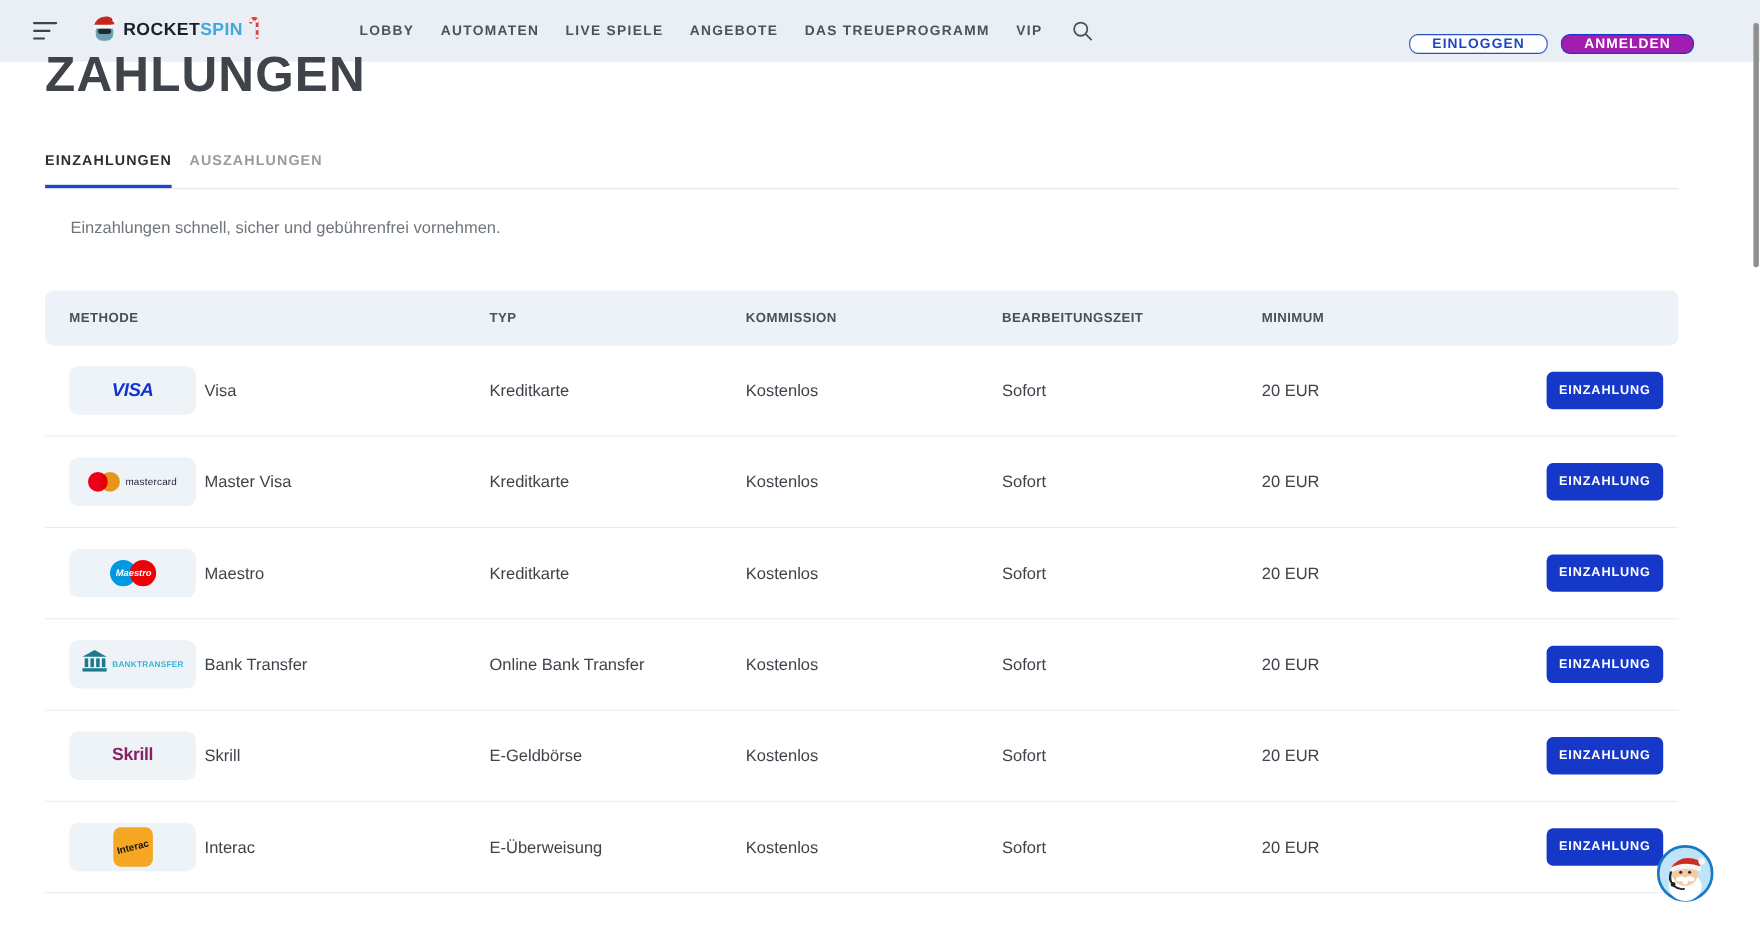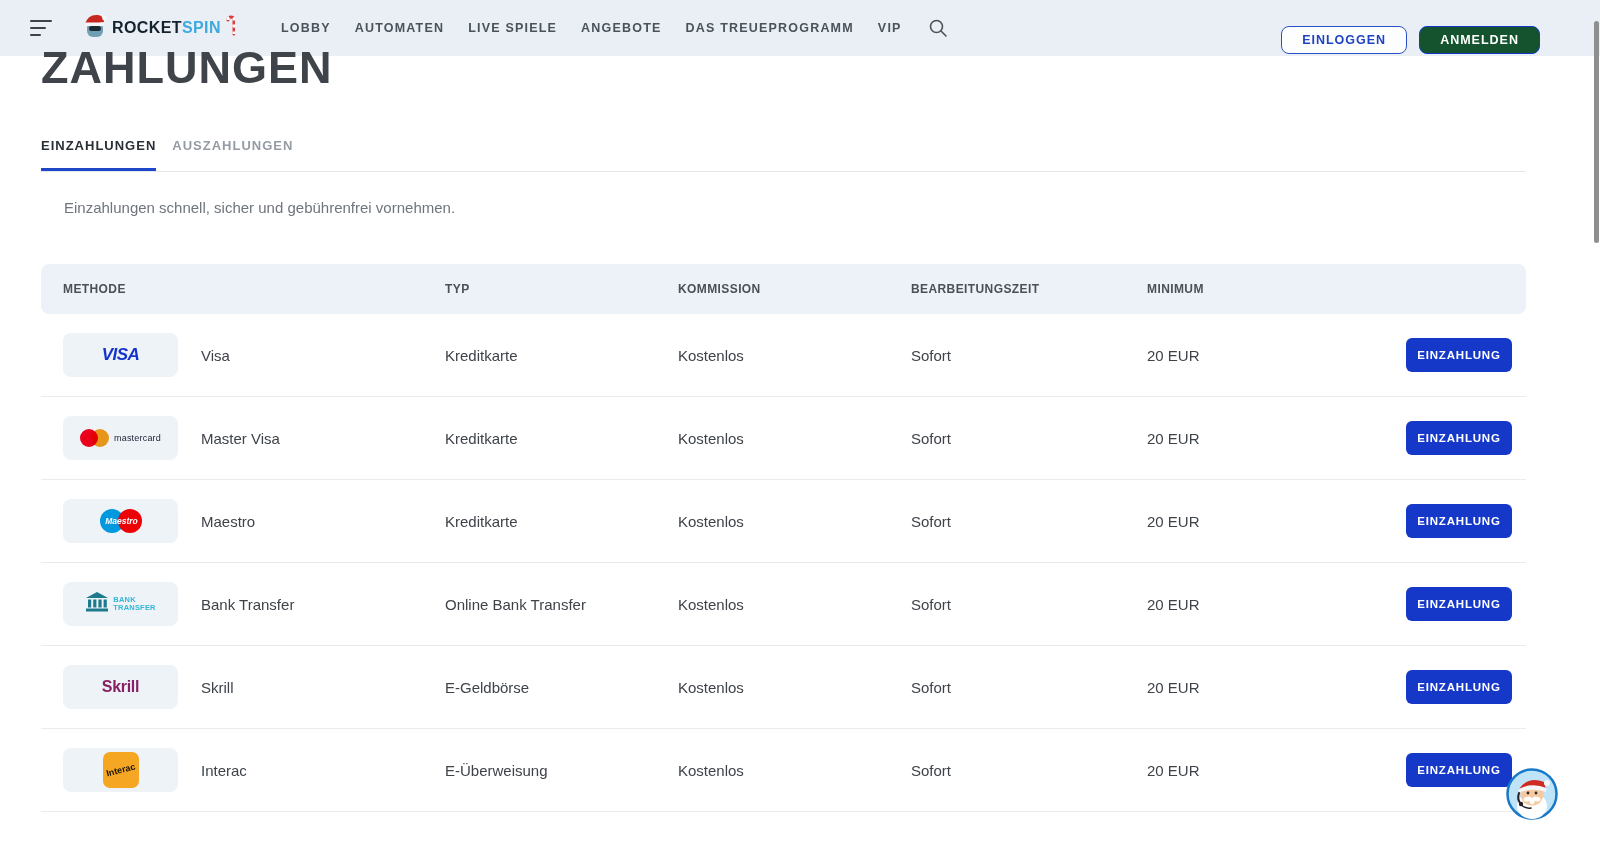--- a/index.html
+++ b/index.html
@@ -13,32 +13,32 @@
     justify-content:space-between; cursor:pointer; margin-right:28px; }
   .burger i { display:block; height:2px; background:#3c434b; border-radius:1px; }
   .burger i:nth-child(1){ width:22px; }
   .burger i:nth-child(2){ width:16px; }
   .burger i:nth-child(3){ width:11px; }
 
   .logo { display:flex; align-items:center; gap:4px; margin-right:46px; cursor:pointer; }
   .logo .word { font-weight:800; font-size:16px; letter-spacing:.4px; color:#14222e; }
   .logo .word .accent { color:#3da9e0; }
 
-  nav { display:flex; align-items:center; gap:24px; }
+  nav { display:flex; align-items:center; gap:24px;margin-left:46px; }
   nav .nav-item { font-size:12.5px; font-weight:700; letter-spacing:1.2px;
     color:#4a525a; cursor:pointer; white-space:nowrap; }
 
   .search-btn { margin-left:26px; cursor:pointer; display:flex; align-items:center; }
 
   .auth { margin-left:auto; display:flex; gap:12px; }
-  .btn { height:28px; border-radius:8px; font-family:"Liberation Sans",sans-serif;
+  .btn { height:18px; border-radius:8px; font-family:"Liberation Sans",sans-serif;
     font-size:12.5px; font-weight:800; letter-spacing:1px; cursor:pointer;
     padding:0 20px;margin-top:24px; }
   .btn-outline { background:#fdfefe; border:1px solid #2a50c8; color:#1e44c4; }
-  .btn-solid { background:#14532d; border:1px solid #1538c9; color:#fff; }
+  .btn-solid { background:#a21caf; border:1px solid #1538c9; color:#fff; }
 
   
   .content { position:absolute; top:40px; left:0; width:1600px; }
   h1.page-title { margin:2px 0 0 41px; font-size:45px; font-weight:800;
     letter-spacing:1px; color:#3f434a; }
 
   .tabs { margin:44px 0 0 41px; width:1485px; border-bottom:1px solid #e4e7ea;
     display:flex; gap:16px; }
   .tab { font-size:13px; font-weight:700; letter-spacing:1px; padding:0 0 15px 0;
     cursor:pointer; border-bottom:3px solid transparent; }
@@ -51,21 +51,21 @@
   .table-wrap { margin:48px 0 16px 41px; width:1485px; }
   .thead { height:50px; background:#edf2f8; border-radius:8px; display:grid;
     grid-template-columns:382px 233px 233px 236px 1fr auto; align-items:center;
     padding:0 14px 0 22px; }
   .thead span { font-size:12px; font-weight:700; letter-spacing:.4px; color:#4a5058; }
 
   .trow { height:83px; display:grid;
     grid-template-columns:382px 233px 233px 236px 1fr auto; align-items:center;
     padding:0 14px 0 22px; border-bottom:1px solid #e9ebee; }
   .trow .cell { font-size:15px; color:#3e434a; }
-  .method-cell { display:flex; align-items:center; gap:23px; }
+  .method-cell { display:flex; align-items:center; gap:8px; }
   .tile { width:115px; height:44px; background:#eef3f8; border-radius:8px;
     display:flex; align-items:center; justify-content:center; overflow:hidden; }
   .method-name { font-size:15px; color:#3e434a; }
 
   .row-btn { width:106px; height:34px; border-radius:6px; background:#1538c9;
     border:none; color:#fff; font-family:"Liberation Sans",sans-serif;
     font-size:11.5px; font-weight:800; letter-spacing:.8px; cursor:pointer; }
 
   
   .visa-text { font-style:italic; font-weight:800; font-size:17px;
@@ -79,21 +79,21 @@
   .mc-text { font-size:9px; color:#23253a; letter-spacing:.2px; }
 
   .maestro { position:relative; width:42px; height:24px; }
   .maestro i { position:absolute; top:0; width:24px; height:24px; border-radius:50%; }
   .maestro .m-blue { left:0; background:#0099df; }
   .maestro .m-red { left:18px; background:#ed0006; }
   .maestro span { position:absolute; top:7px; left:2px; width:40px; text-align:center;
     font-size:8.5px; font-style:italic; font-weight:700; color:#fff; z-index:2; }
 
   .bank { display:flex; align-items:center; gap:4px; }
-  .bank-txt { display:flex; flex-direction:column; line-height:8px; }
+  .bank-txt { display:flex; flex-direction:row; line-height:8px; }
   .bank-txt b { font-size:7.5px; font-weight:800; color:#33b7d8; letter-spacing:.2px; }
 
   .skrill-text { font-weight:800; font-size:16px; color:#862165; letter-spacing:-.3px; }
 
   .interac { width:36px; height:36px; background:#f5a623; border-radius:7px;
     display:flex; align-items:center; justify-content:center; }
   .interac span { transform:rotate(-14deg); font-size:9px; font-weight:700; color:#18130a; }
 
   
   .chat-widget { position:absolute; left:1506px; top:768px; width:52px; height:52px;

